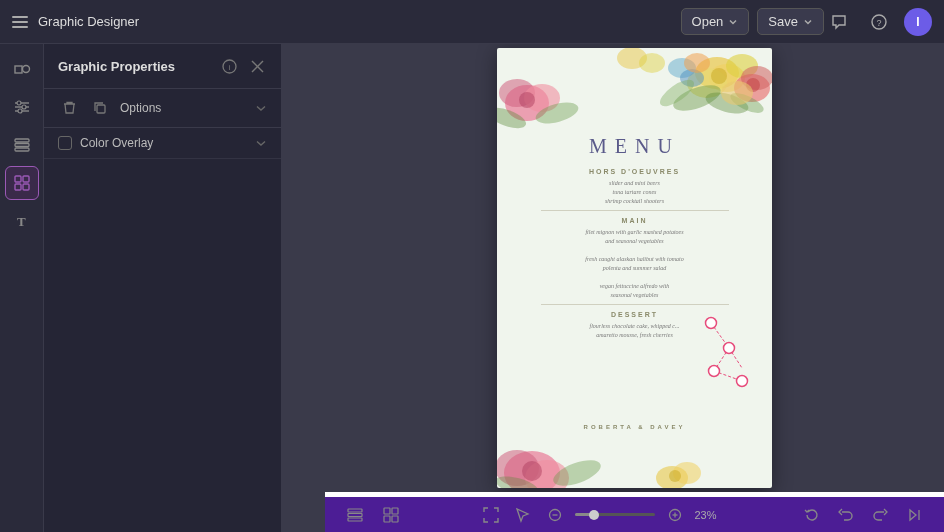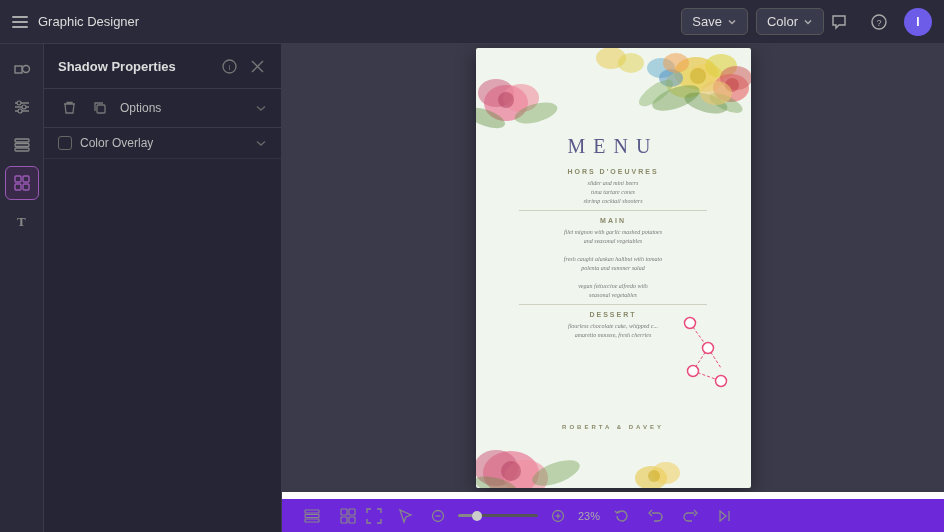--- a/index.html
+++ b/index.html
@@ -205,20 +205,21 @@
       color: #bbb;
     }
 
     
     .canvas-area {
       flex: 1;
       background: #3a3a4a;
       display: flex;
       flex-direction: column;
       overflow: hidden;
+      padding-left: 43px;
     }
     .canvas-viewport {
       flex: 1;
       display: flex;
       align-items: center;
       justify-content: center;
       overflow: hidden;
       position: relative;
     }
 
@@ -283,25 +284,25 @@
       position: absolute;
       right: 28px;
       bottom: 90px;
       width: 70px;
       height: 85px;
     }
 
     
     .bottom-bar {
       height: 40px;
-      background: #6d28d9;
-      border-top: 7px solid #ffffff;
-      display: flex;
-      align-items: center;
-      justify-content: flex-start;
+      background: #4c1d95;
+      border-top: 5px solid #ffffff;
+      display: flex;
+      align-items: center;
+      justify-content: space-between;
       padding: 0 16px;
       flex-shrink: 0;
     }
     .bottom-left {
       display: flex;
       align-items: center;
       gap: 8px;
     }
     .bottom-icon {
       width: 28px; height: 28px;
@@ -372,27 +373,27 @@
   <div class="topbar-left">
     <div class="hamburger-icon">
       <span></span>
         <span></span>
         <span></span>
     </div>
     <span class="app-title">Graphic Designer</span>
   </div>
   <div class="topbar-center">
     <button class="btn-dropdown">
-      <span>Save</span>
+      <span>Open</span>
       <svg width="10" height="10" viewBox="0 0 10 10">
           <path d="M2 3.5L5 6.5L8 3.5" stroke="#aaa" stroke-width="1.5" fill="none"></path>
         </svg>
     </button>
     <button class="btn-dropdown">
-      <span>Color</span>
+      <span>Save</span>
       <svg width="10" height="10" viewBox="0 0 10 10">
           <path d="M2 3.5L5 6.5L8 3.5" stroke="#aaa" stroke-width="1.5" fill="none"></path>
         </svg>
     </button>
   </div>
   <div class="topbar-right">
     <div class="icon-btn">
       <svg width="18" height="18" viewBox="0 0 18 18" fill="none">
           <path d="M3 3h12v9H9l-3 3v-3H3V3z" stroke="#aaa" stroke-width="1.4" fill="none"></path>
         </svg>
@@ -445,21 +446,21 @@
     </div>
     <div class="icon-bar-item">
       <svg width="18" height="18" viewBox="0 0 18 18" fill="none">
         <text x="4" y="14" fill="#888" font-size="13" font-family="Georgia" font-weight="bold">T</text>
       </svg>
     </div>
   </div>
 
   <div class="panel">
     <div class="panel-header">
-      <span class="panel-title">Shadow Properties</span>
+      <span class="panel-title">Graphic Properties</span>
       <div class="panel-header-icons">
         <div class="icon">
           <svg width="15" height="15" viewBox="0 0 15 15" fill="none">
             <circle cx="7.5" cy="7.5" r="6.5" stroke="#777" stroke-width="1.3"></circle>
             <text x="7.5" y="11" text-anchor="middle" fill="#777" font-size="8" font-family="Arial">i</text>
           </svg>
         </div>
         <div class="icon">
           <svg width="13" height="13" viewBox="0 0 13 13" fill="none">
             <line x1="1" y1="1" x2="12" y2="12" stroke="#777" stroke-width="1.5"></line>

